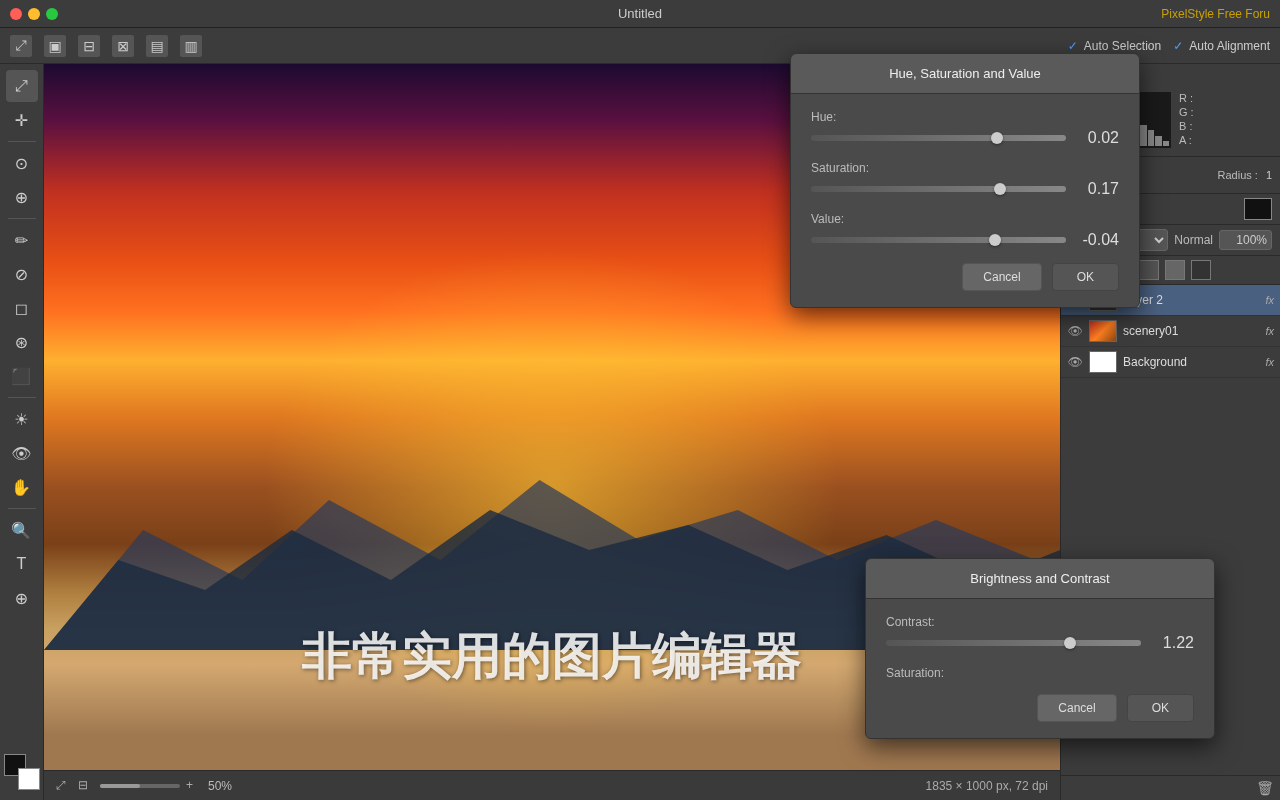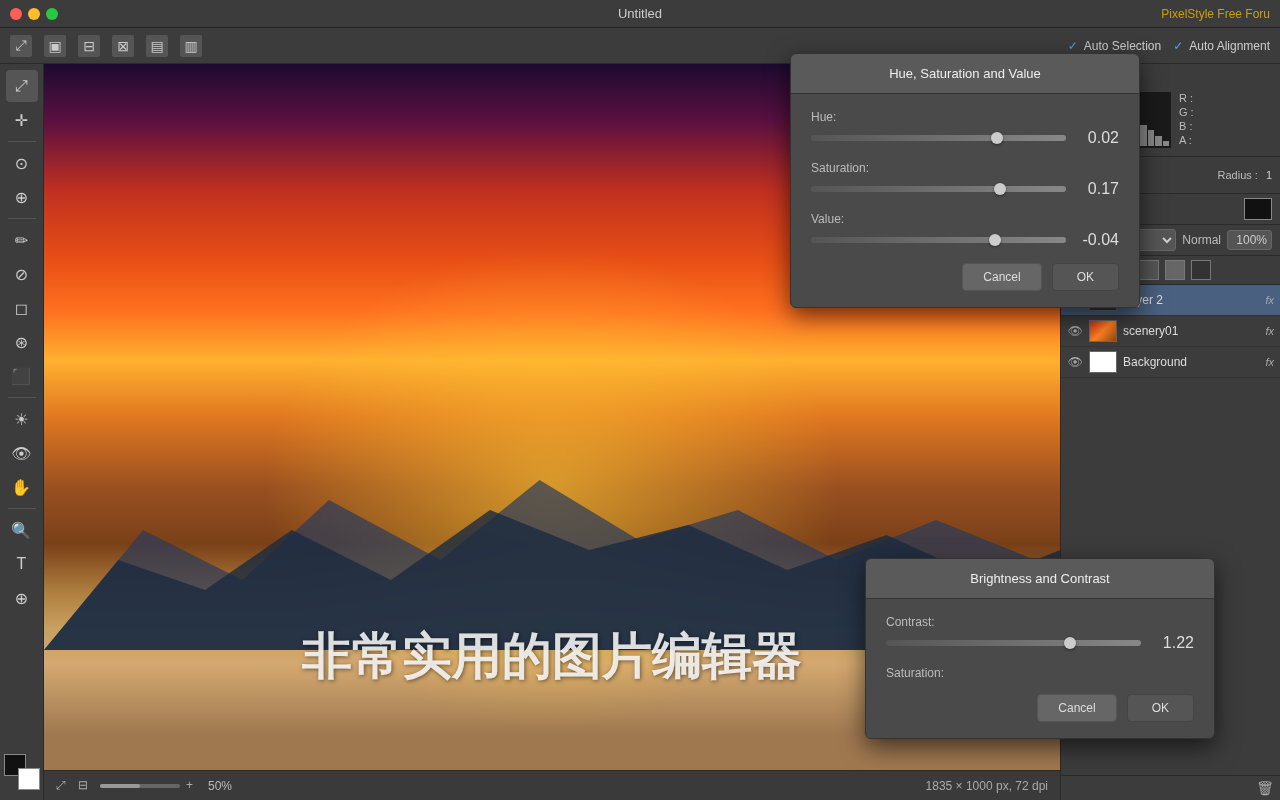--- a/index.html
+++ b/index.html
@@ -309,21 +309,21 @@
     }
     .opacity-label {
       color: #bbb;
       font-size: 12px;
     }
     .opacity-value {
       background: #555;
       border: 1px solid #666;
       color: #ccc;
       font-size: 12px;
-      width: 45px;
+      width: 53px;
       text-align: right;
       padding: 2px 4px;
       border-radius: 3px;
     }
 
     
     .layer-tabs {
       display: flex;
       border-bottom: 1px solid #2a2a2a;
     }

